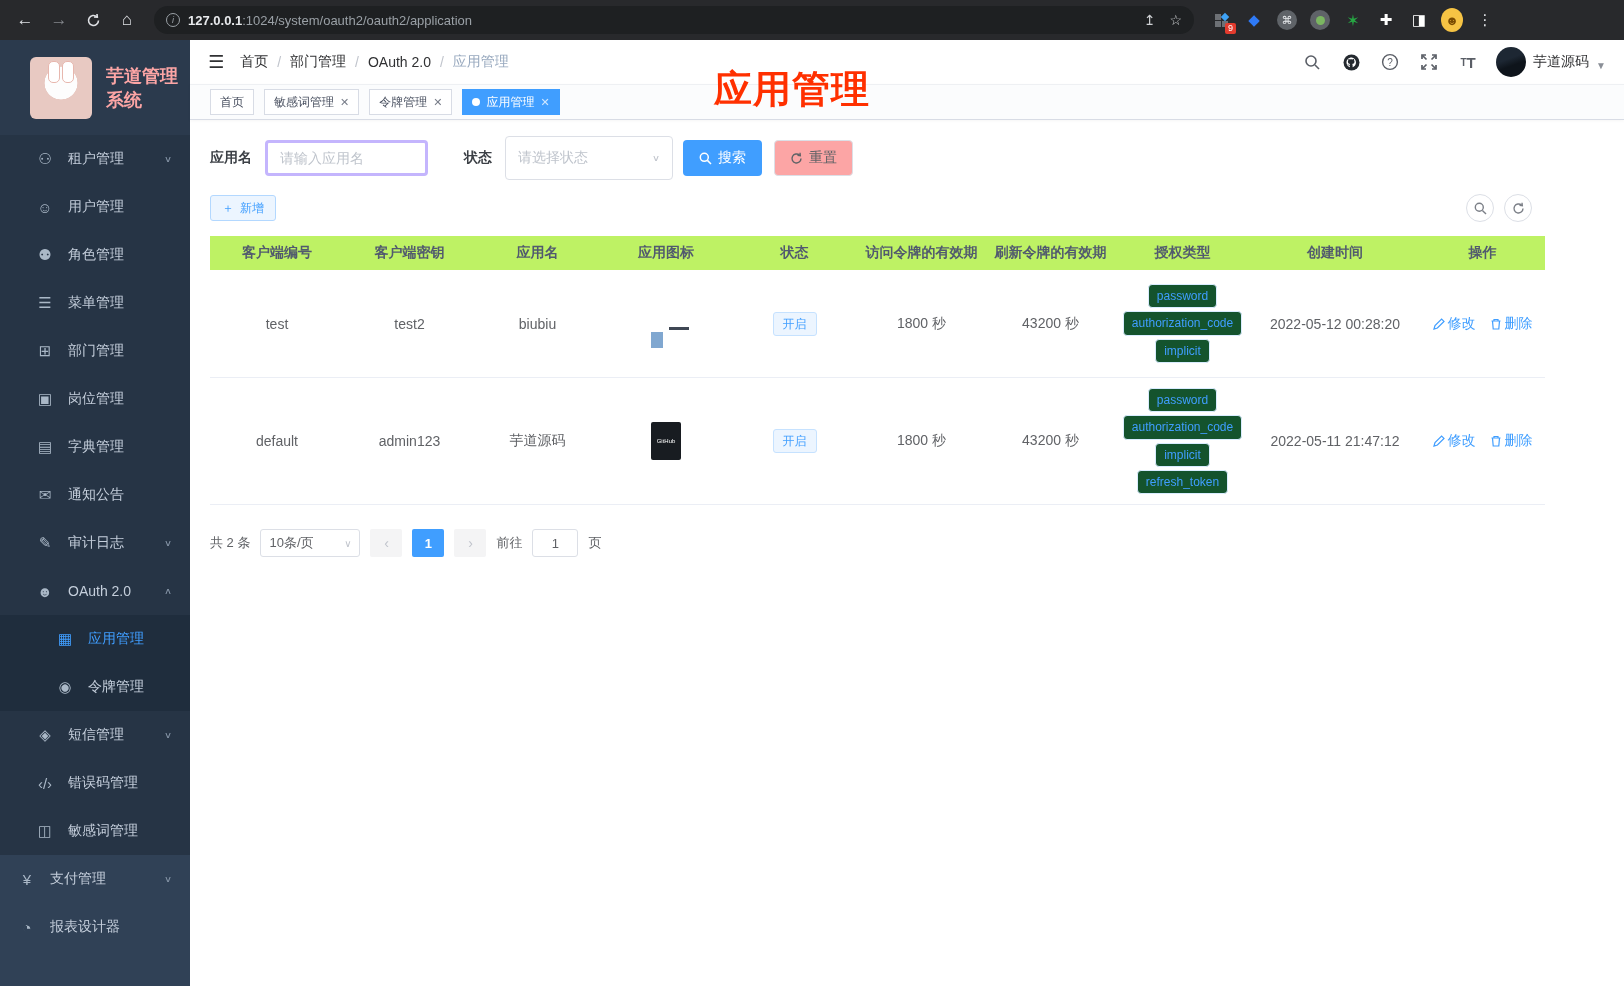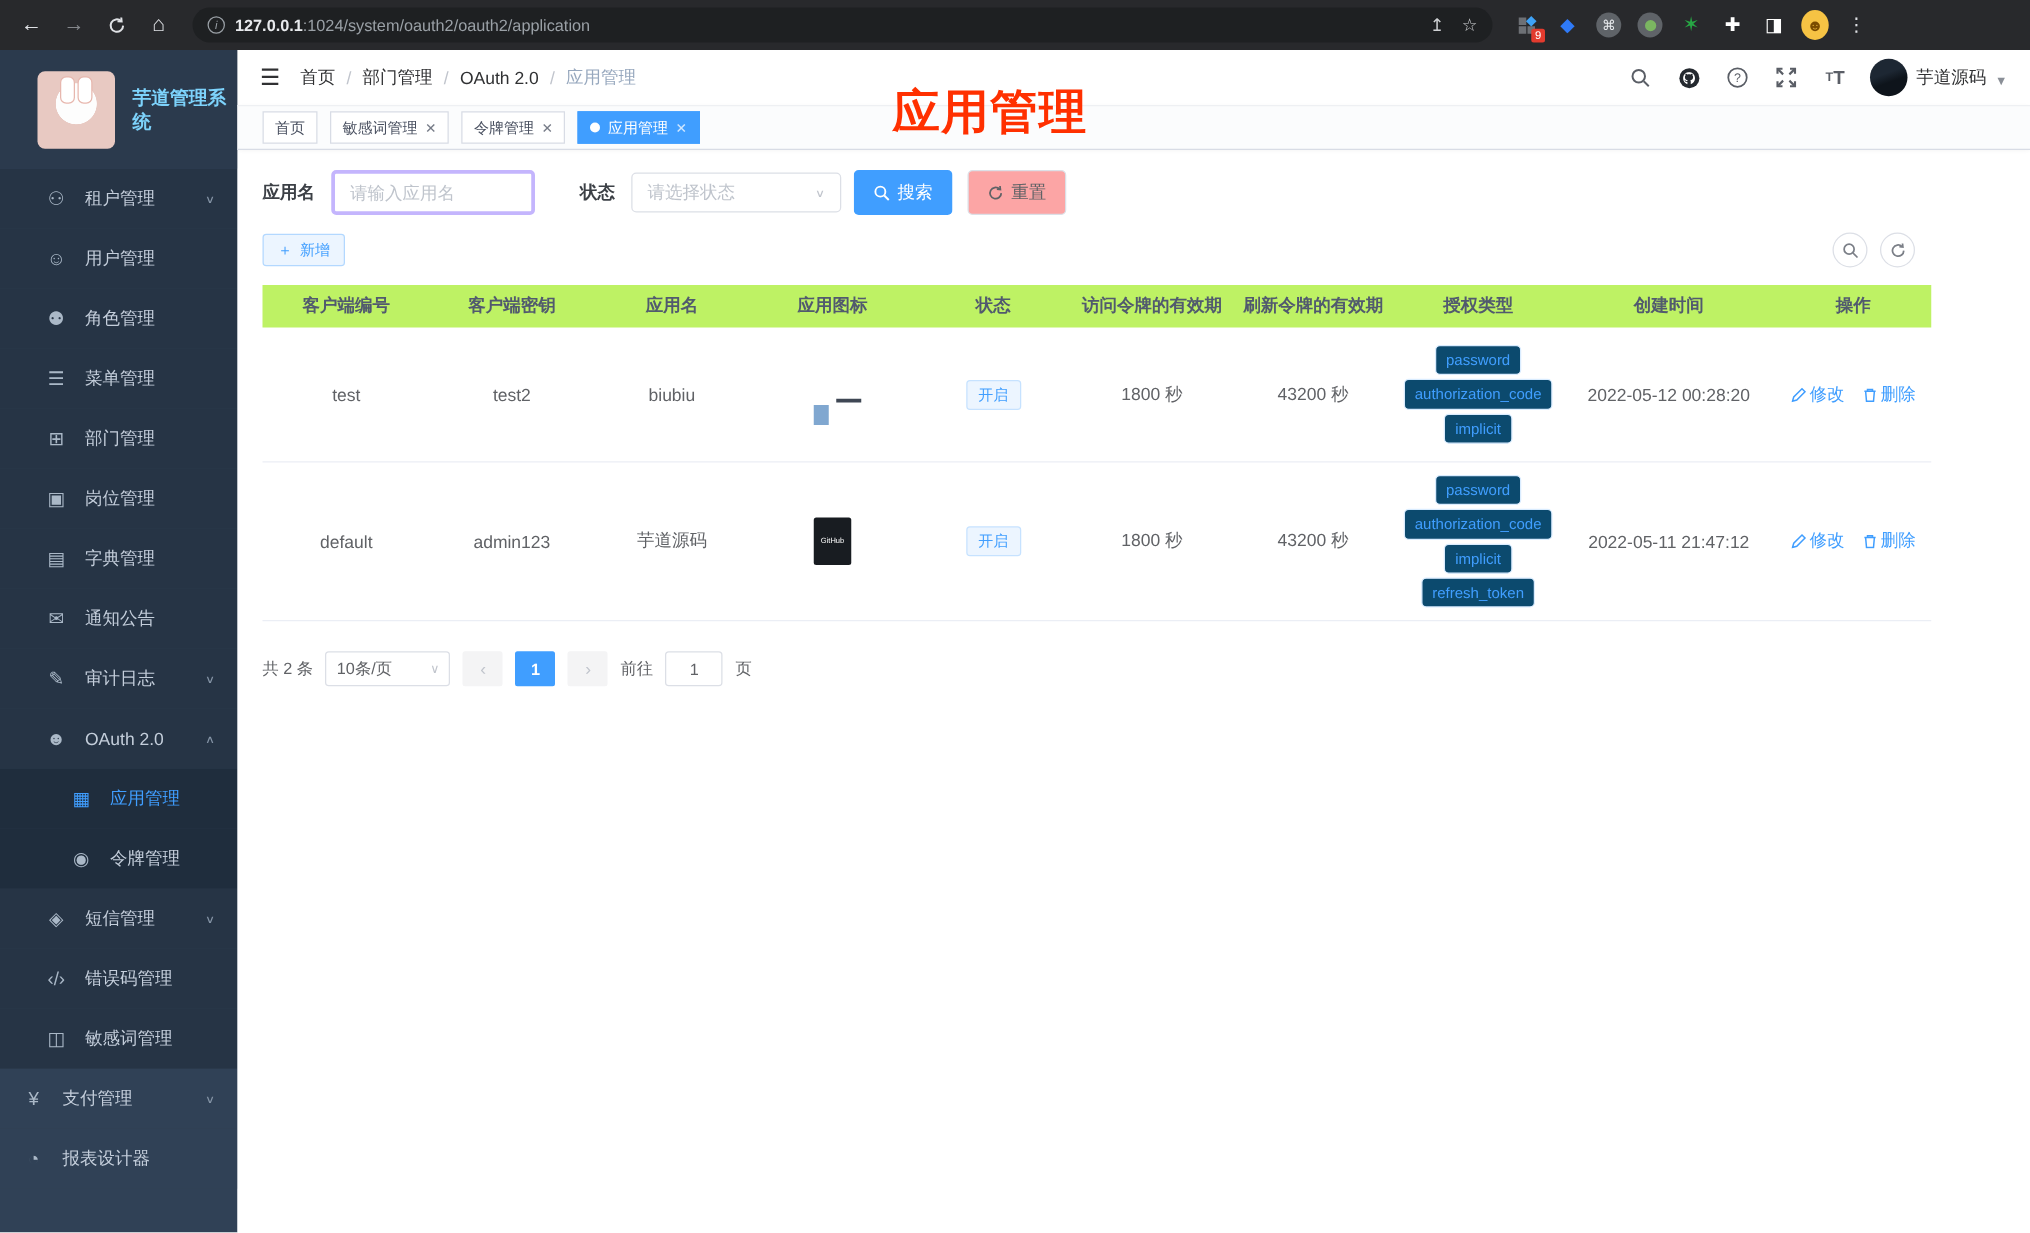--- a/index.html
+++ b/index.html
@@ -35,21 +35,21 @@
   .app { display:flex; height:946px; }
 
   
   .sidebar { width:190px; background:#304156; flex-shrink:0; display:flex; flex-direction:column; }
   .logo-bar { height:95px; background:#2b3a4d; display:flex; align-items:center; padding-left:30px; gap:14px; }
   .logo-img { width:62px; height:62px; border-radius:6px; flex-shrink:0;
               background:radial-gradient(circle at 50% 42%, #fdfdfd 0 34%, #e8c9c2 35% 100%); position:relative; overflow:hidden;}
   .logo-img:before, .logo-img:after { content:""; position:absolute; top:4px; width:10px; height:20px;
               background:#fff; border:1px solid #e7b7ae; border-radius:5px; }
   .logo-img:before { left:18px; } .logo-img:after { right:18px; }
-  .logo-title { color:#7dd3fc; font-size:15px; font-weight:bold; }
+  .logo-title { color:#fca5a5; font-size:18px; font-weight:bold; }
   .menu { flex:1; overflow:hidden; }
   .m-item { height:48px; display:flex; align-items:center; color:#c4cedb; font-size:14px; cursor:pointer;
             position:relative; background:#304156; }
   .m-item.sec-sub { background:#263445; }
   .m-item.sec-sub2 { background:#1f2d3d; }
   .m-item .mi-icon { width:22px; text-align:center; margin-right:12px; font-size:15px; color:#aab8c7; flex-shrink:0; }
   .m-item.lv1 { padding-left:34px; }
   .m-item.lv2 { padding-left:54px; }
   .m-item.lv0 { padding-left:16px; }
   .m-item .chev { position:absolute; right:18px; font-size:11px; color:#8594a6; transform:scaleY(.8); }
@@ -87,21 +87,21 @@
   .annotation { position:absolute; left:524px; top:24px; font-size:38px; font-weight:bold;
                 color:#ff3000; z-index:50; letter-spacing:1px; pointer-events:none; }
 
   
   .content { padding:16px 20px; }
   .filter-row { display:flex; align-items:center; margin-bottom:14px; }
   .f-label { font-size:14px; font-weight:600; color:#3c4046; margin-right:13px; }
   .f-input { width:163px; height:36px; border:3px solid #c4b5fd; border-radius:4px; padding:0 12px;
              font-size:14px; color:#606266; outline:none; }
   .f-input::placeholder { color:#bfc4cc; }
-  .f-select { width:168px; height:32px; border:1px solid #dcdfe6; border-radius:4px; padding:0 12px;
+  .f-select { width:168px; height:44px; border:1px solid #dcdfe6; border-radius:4px; padding:0 12px;
               font-size:14px; color:#bfc4cc; display:flex; align-items:center; justify-content:space-between; cursor:pointer; }
   .f-select .chev { color:#c0c4cc; font-size:11px; transform:scaleY(.8); }
   .gap36 { width:36px; } .gap10 { width:10px; } .gap12 { width:12px; }
   .btn { height:36px; border-radius:4px; font-size:14px; display:inline-flex; align-items:center;
          justify-content:center; gap:6px; cursor:pointer; border:1px solid transparent; padding:0 15px; }
   .btn-primary { background:#409eff; color:#fff; }
   .btn-plain { background:#fca5a5; border-color:#dcdfe6; color:#606266; }
   .btn-add { height:26px; font-size:12px; padding:0 11px; background:#ecf5ff; border:1px solid #b3d8ff;
              color:#409eff; border-radius:3px; }
   .toolbar-row { display:flex; align-items:center; margin-bottom:14px; }
@@ -121,21 +121,21 @@
   .thumb1 { width:42px; height:32px; margin:0 auto; background:#14171c; border-radius:2px;
             background-image:linear-gradient(#14171c 55%, #171b21 56%),
             linear-gradient(90deg,#2a9d5c 0 6px,#14171c 6px); position:relative; overflow:hidden;}
   .thumb1:before { content:""; position:absolute; right:3px; top:8px; width:12px; height:16px; background:#2b6cb0; opacity:.6;}
   .thumb1:after { content:""; position:absolute; left:3px; top:3px; width:20px; height:3px; background:#3f4754;}
   .thumb2 { width:30px; height:38px; margin:0 auto; background:#181c21; border-radius:2px; color:#fff;
             font-size:6px; display:flex; align-items:center; justify-content:center; }
   .status-tag { display:inline-block; background:#ecf5ff; border:1px solid #c6e2ff; color:#409eff;
                 font-size:12px; border-radius:3px; padding:5px 9px; line-height:1; }
   .grants { display:flex; flex-direction:column; align-items:center; gap:3px; }
-  .grant-tag { background:#0c4a6e; border:1px solid #d9ecff; color:#409eff; font-size:12px;
+  .grant-tag { background:#14532d; border:1px solid #d9ecff; color:#409eff; font-size:12px;
                border-radius:4px; padding:4px 8px; line-height:1.2; max-width:120px; overflow:hidden;
                white-space:nowrap; }
   .ops { display:flex; justify-content:center; gap:14px; }
   .op-link { color:#409eff; font-size:14px; display:inline-flex; align-items:center; gap:3px; cursor:pointer; }
 
   
   .pagination { width:1335px; display:flex; justify-content:flex-start; align-items:center; gap:10px;
                 margin-top:24px; font-size:13px; color:#606266; }
   .psize { width:100px; height:28px; border:1px solid #dcdfe6; border-radius:3px; display:flex;
            align-items:center; justify-content:space-between; padding:0 8px; cursor:pointer; }

